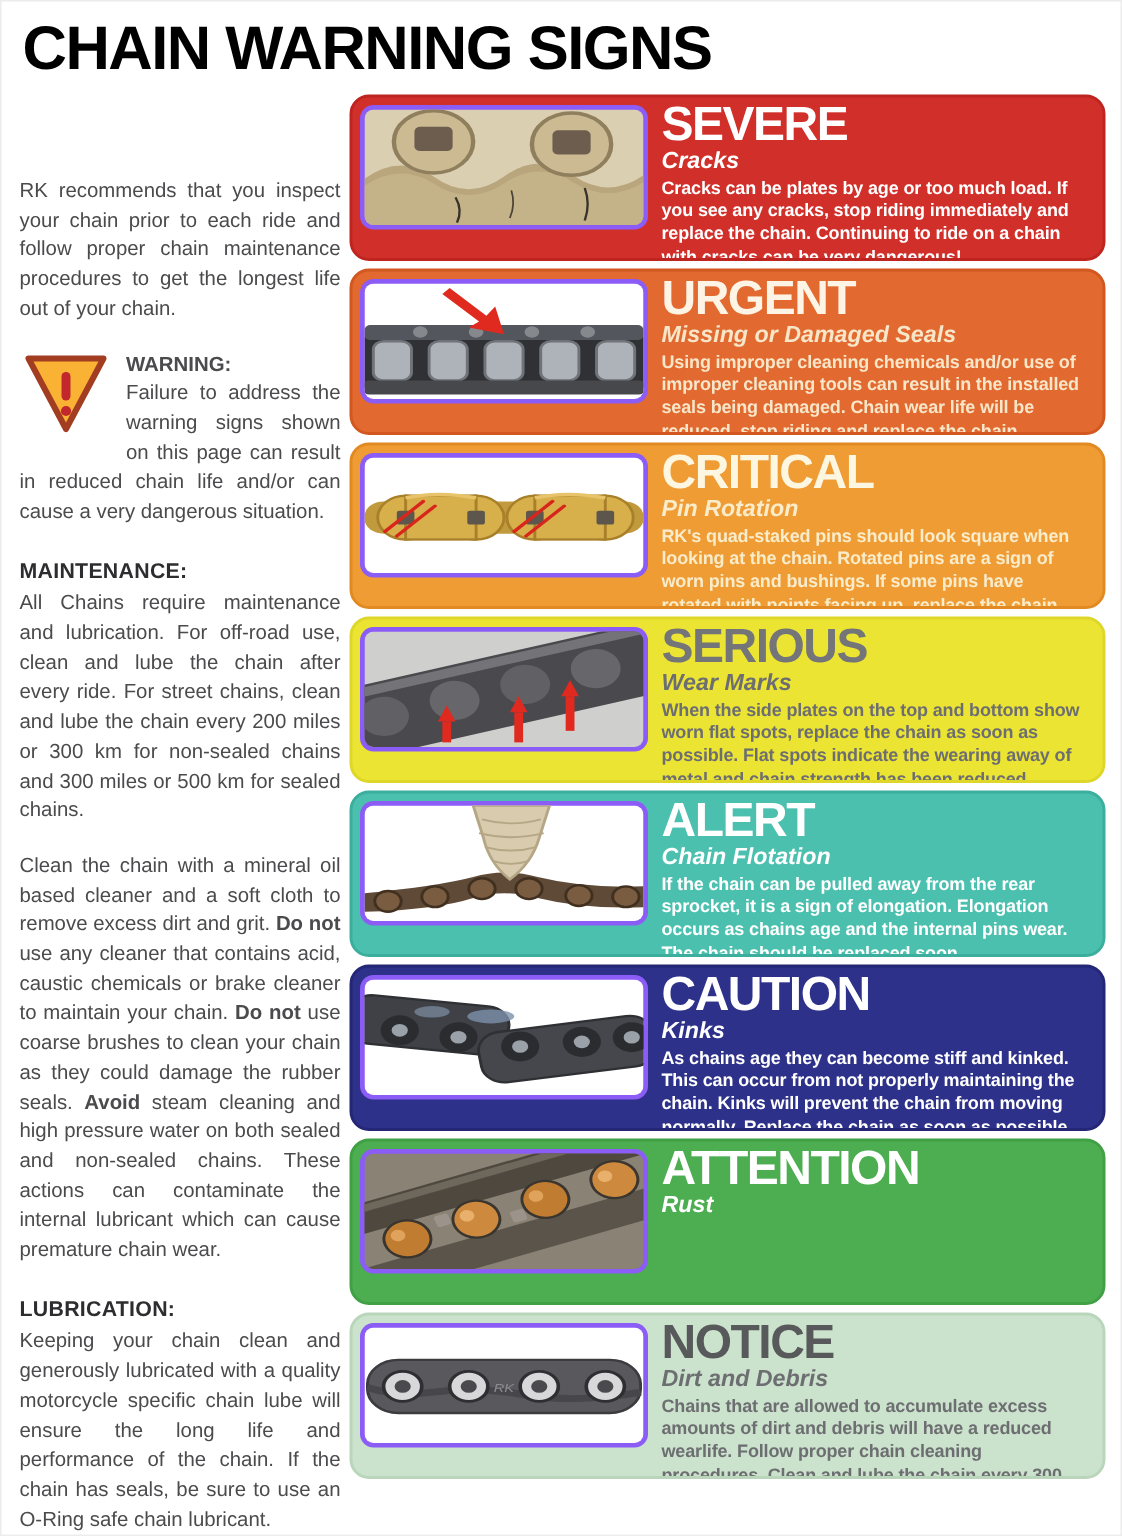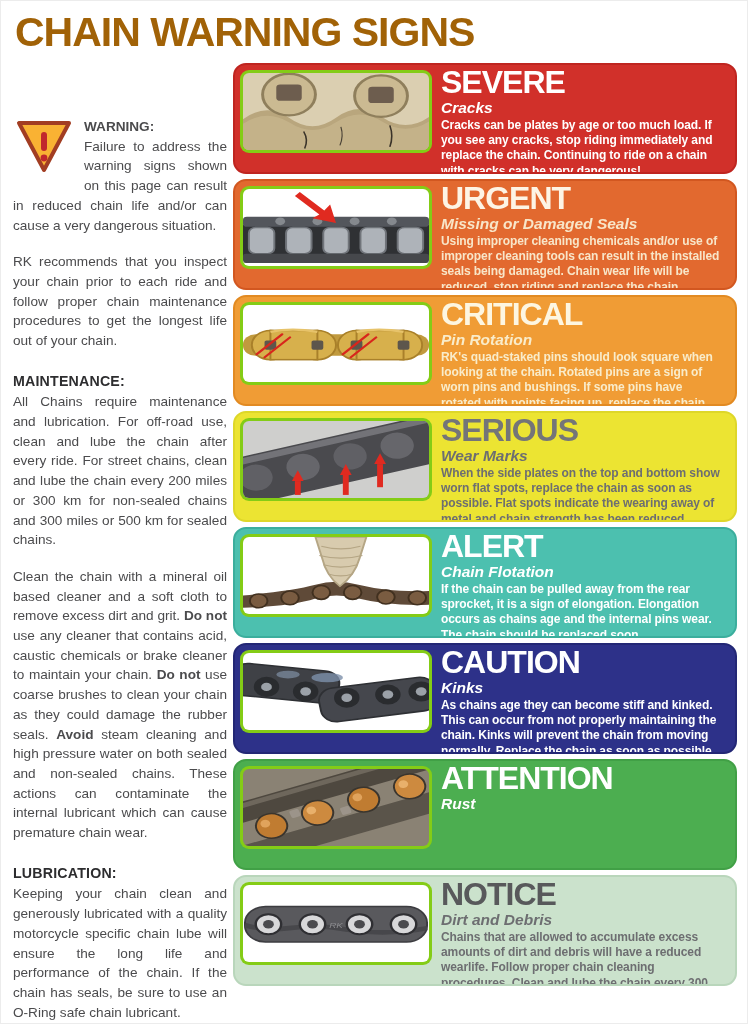--- a/index.html
+++ b/index.html
@@ -62,21 +62,21 @@
     box-sizing:border-box;
     border-radius:13px;
     background:var(--band);
     border:2px solid var(--band-border);
     display:flex;
     overflow:hidden;
   }
   .photo{
     flex:0 0 192px;
     margin:5px 0 19px 5px;
-    background:#84cc16;
+    background:#8b5cf6;
     border-radius:9px;
     padding:3px;
     box-sizing:border-box;
     font-style:italic;
   }
   .photo svg{
     display:block;
     width:100%;height:100%;
     border-radius:6px;
   }
@@ -107,35 +107,35 @@
     line-height:1.28;
     letter-spacing:-.1px;
     color:var(--band-text);
   }
 </style>
 </head>
 <body>
 
 <div class="page">
 
-  <h1 class="page-title" style="color: #a16207;">CHAIN WARNING SIGNS</h1>
+  <h1 class="page-title" style="color: #000000;">CHAIN WARNING SIGNS</h1>
 
   <div class="content">
 
     <aside class="sidebar">
+      <p>RK recommends that you inspect your chain prior to each ride and follow proper chain maintenance procedures to get the longest life out of your chain.</p>
       <p>
         <svg class="warn-icon" viewBox="0 0 62 56" aria-hidden="true">
           <path d="M6,4 L56,4 L31,51 Z" fill="#f9b233" stroke="#a23d22" stroke-width="4" stroke-linejoin="round"></path>
           <rect x="28" y="13" width="6" height="19" rx="3" fill="#c1272d"></rect>
           <circle cx="31" cy="39" r="3.4" fill="#c1272d"></circle>
         </svg>
         <b>WARNING:</b><br>
         <span>Failure to address the warning signs shown on this page can result in reduced chain life and/or can cause a very dangerous situation.</span>
       </p>
-      <p>RK recommends that you inspect your chain prior to each ride and follow proper chain maintenance procedures to get the longest life out of your chain.</p>
 
       <h3>MAINTENANCE:</h3>
       <p>All Chains require maintenance and lubrication. For off-road use, clean and lube the chain after every ride. For street chains, clean and lube the chain every 200 miles or 300 km for non-sealed chains and 300 miles or 500 km for sealed chains.</p>
 
       <p><span>Clean the chain with a mineral oil based cleaner and a soft cloth to remove excess dirt and grit. </span><b>Do not</b><span> use any cleaner that contains acid, caustic chemicals or brake cleaner to maintain your chain. </span><b>Do not</b><span> use coarse brushes to clean your chain as they could damage the rubber seals. </span><b>Avoid</b><span> steam cleaning and high pressure water on both sealed and non-sealed chains. These actions can contaminate the internal lubricant which can cause premature chain wear.</span></p>
 
       <h3>LUBRICATION:</h3>
       <p>Keeping your chain clean and generously lubricated with a quality motorcycle specific chain lube will ensure the long life and performance of the chain. If the chain has seals, be sure to use an O-Ring safe chain lubricant.</p>
     </aside>
 

